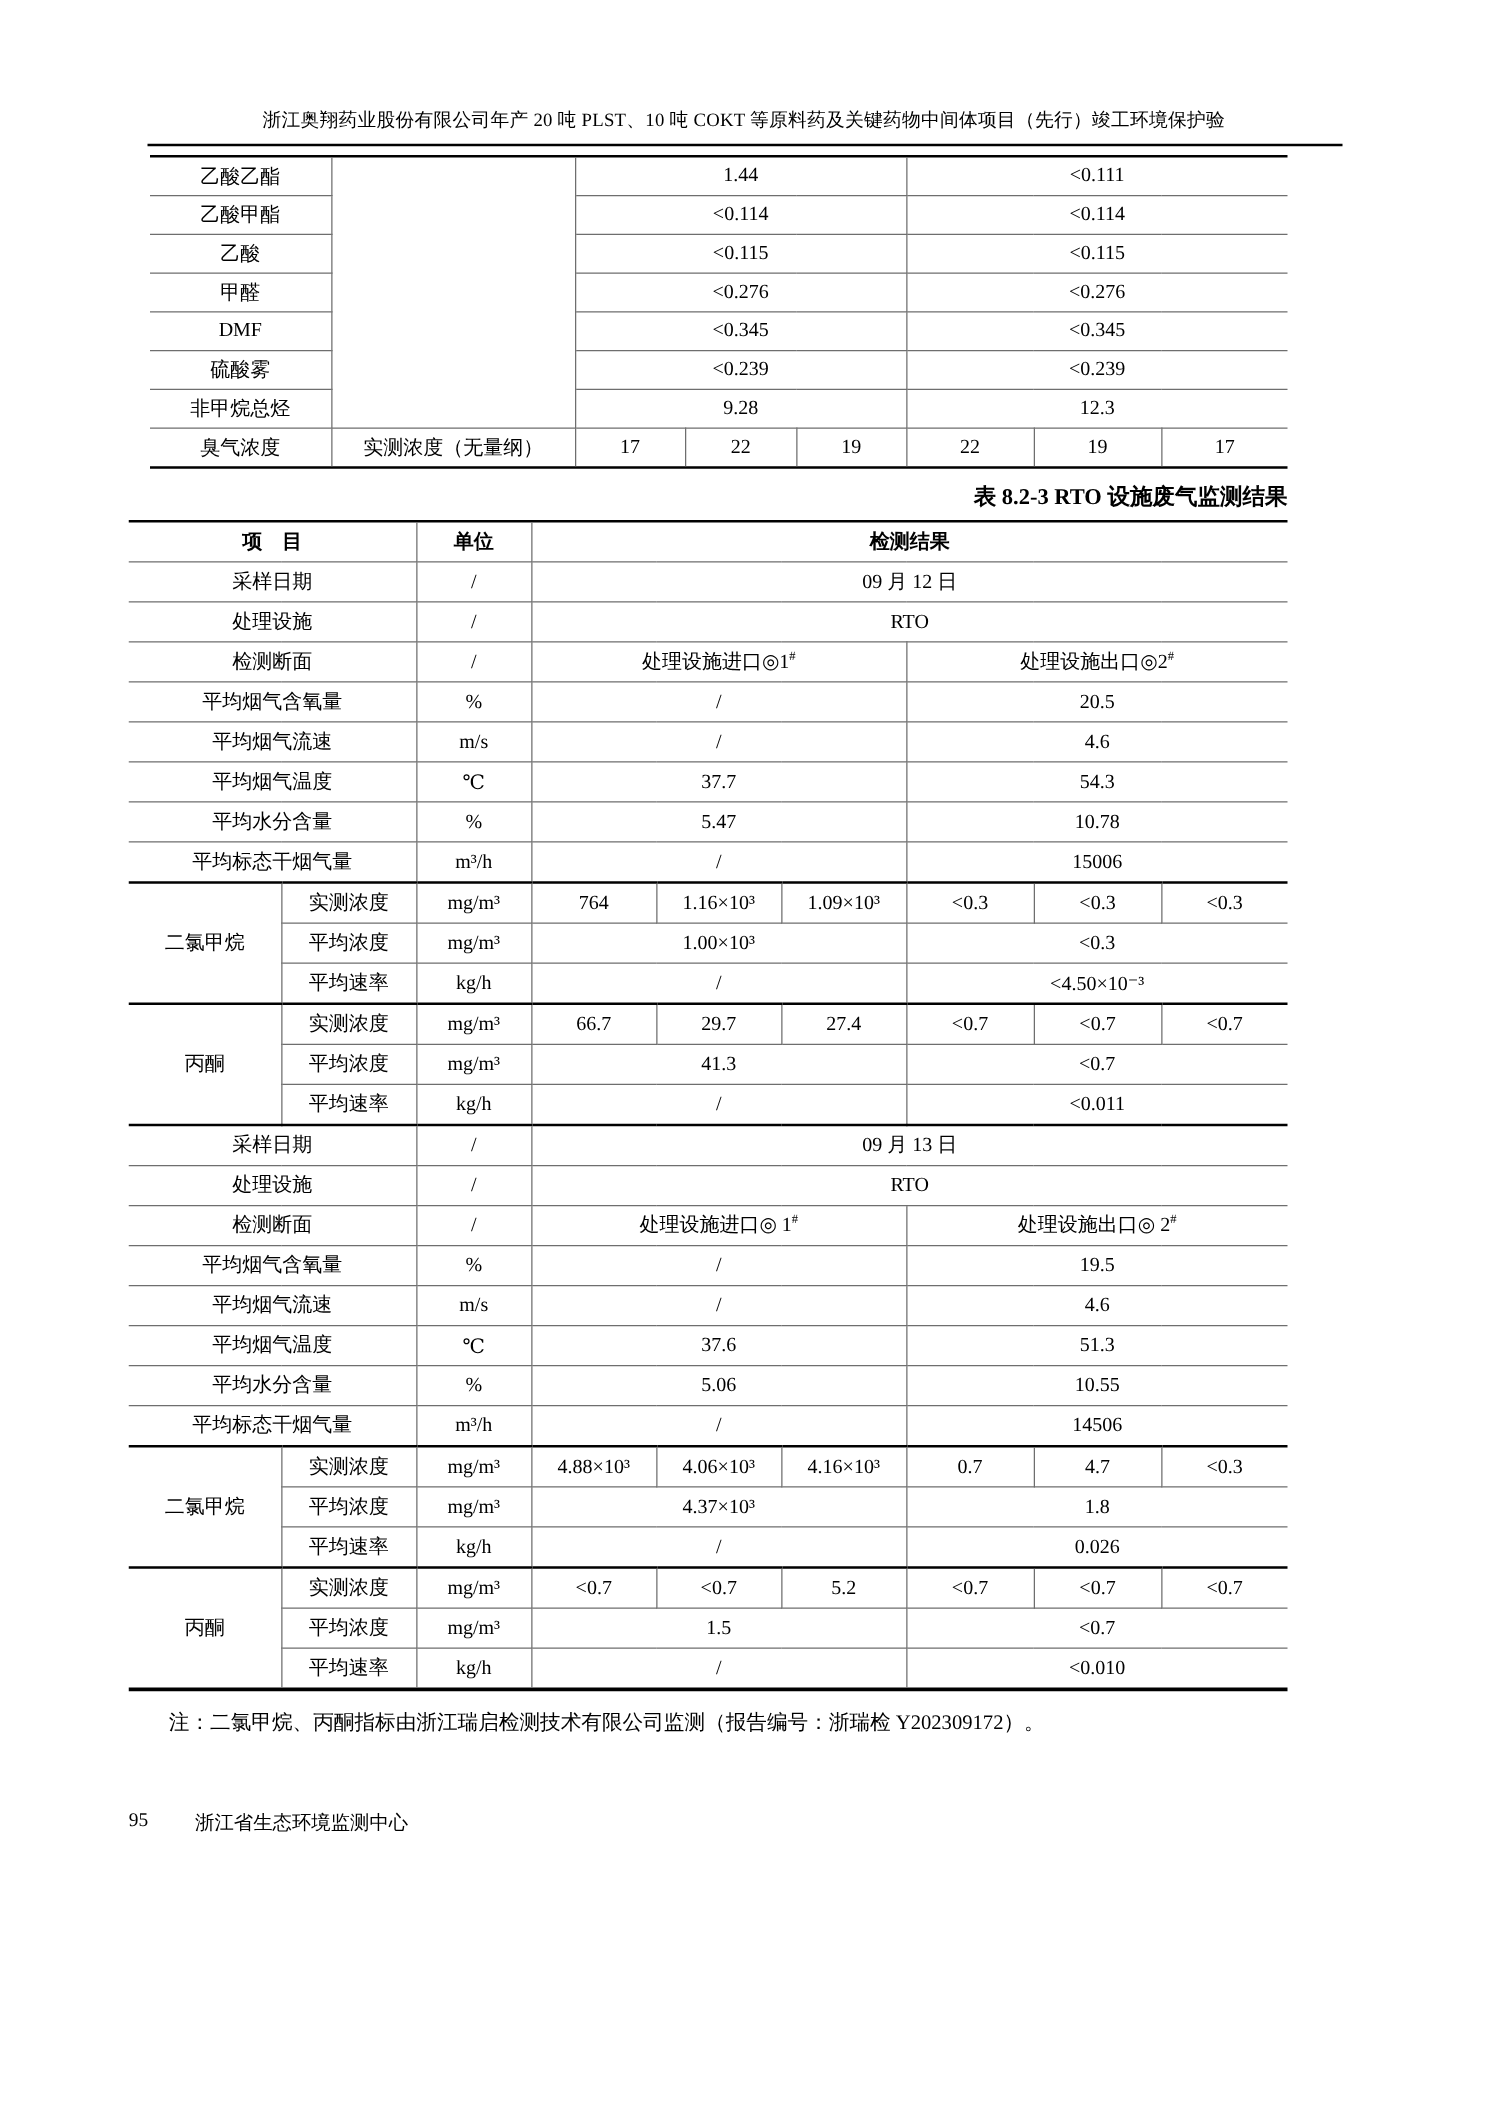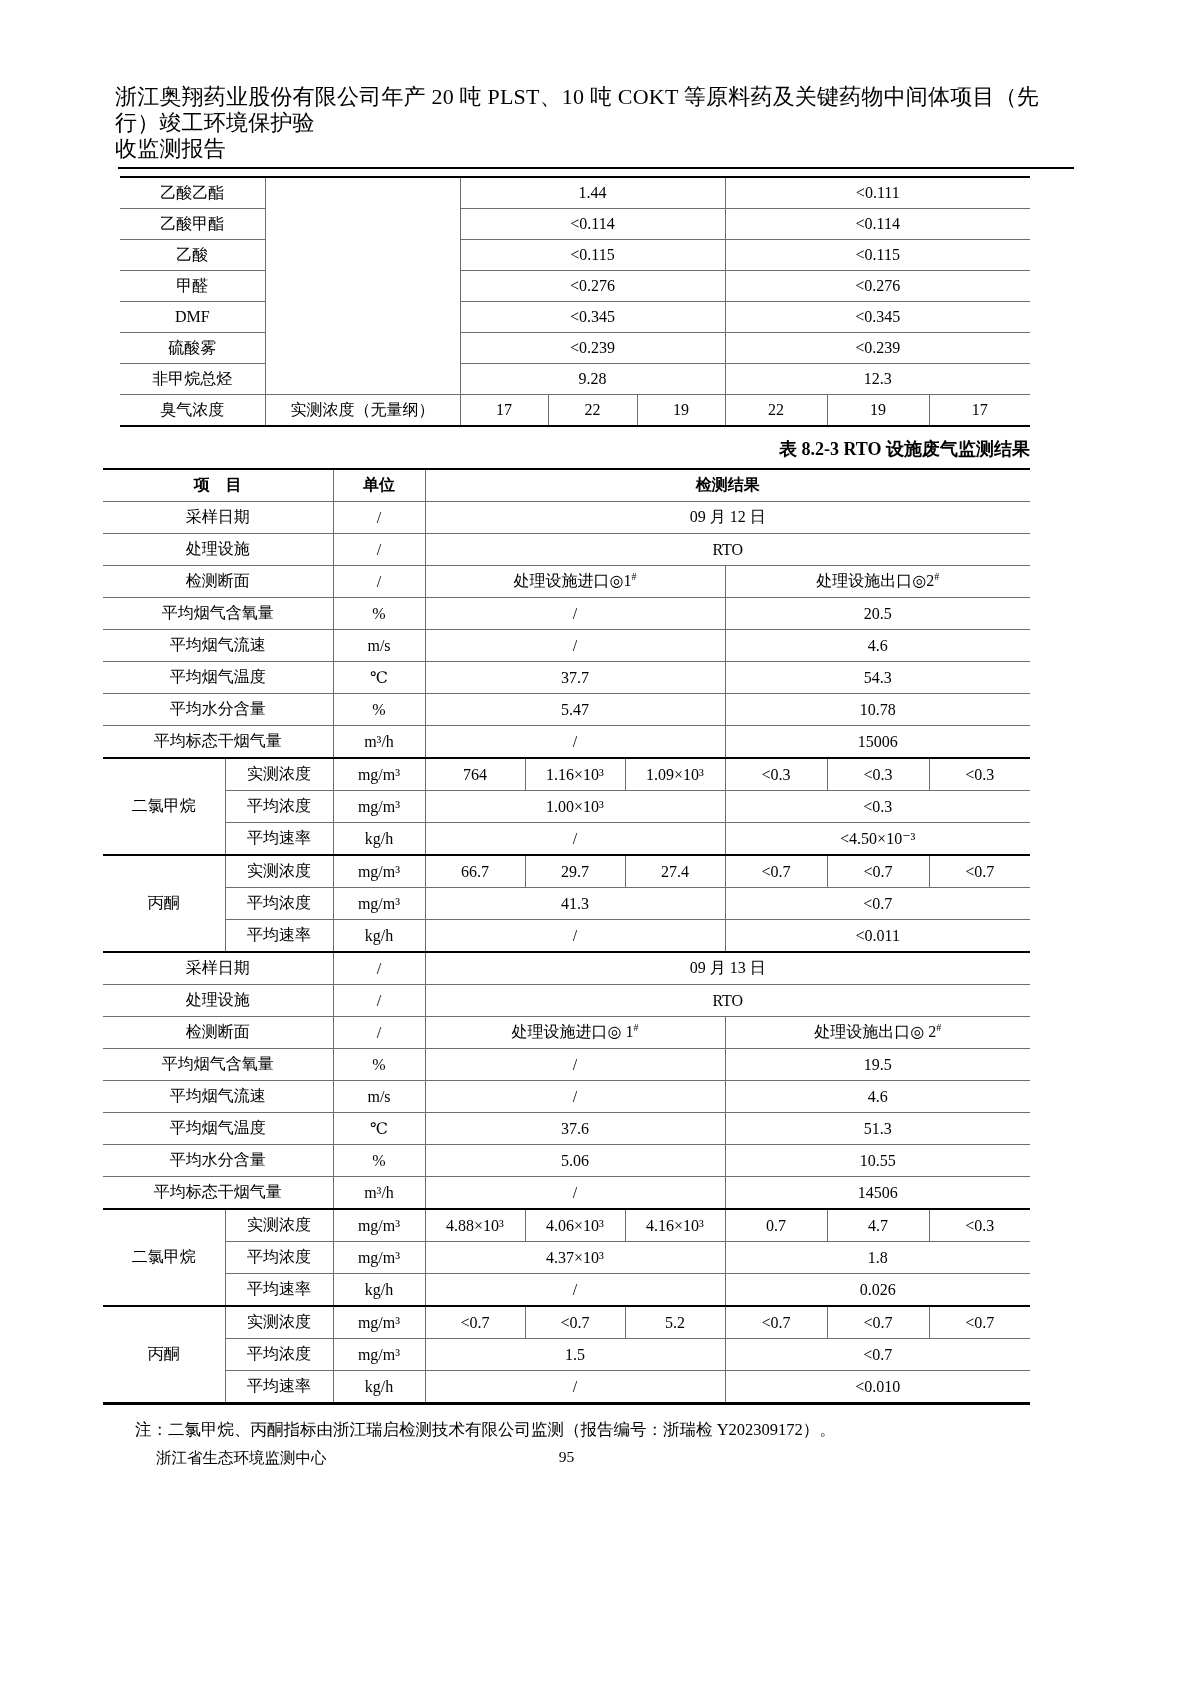--- a/index.html
+++ b/index.html
@@ -2,22 +2,22 @@
 <html><head>
 <meta charset="utf-8">
 <style>
   html,body{margin:0;padding:0;background:#fff;}
   body{
     width:1190px;height:1683px;position:relative;
     font-family:"Liberation Serif","DejaVu Serif",serif;
     color:#000;-webkit-font-smoothing:antialiased;
   }
   .doc-header{
-    margin:84px auto 0 115px;width:960px;
-    font-size:22px;line-height:26px;letter-spacing:.2px;
+    margin:84px auto 0 115px;width:960px;text-align:center;
+    font-size:15px;line-height:26px;letter-spacing:.2px;
   }
   .header-rule{
     margin:5px 0 0 118px;width:956px;height:0;
     border-top:2px solid #000;
   }
   .tbl-wrap{border-top:2.5px solid #000;border-bottom:2.5px solid #000;}
   .tbl-wrap.top{margin:7px 0 0 120px;width:910px;}
   .tbl-wrap.main{margin:4px 0 0 103px;width:927px;border-bottom:3.5px solid #000;}
   table{border-collapse:collapse;table-layout:fixed;border-style:hidden;width:100%;}
   td{
@@ -28,28 +28,27 @@
   tr.sep > td{border-top:2px solid #000;}
   .bold td{font-weight:bold;}
   .tbl-title{
     margin:7px 0 0 103px;width:927px;text-align:right;
     font-size:18px;font-weight:bold;height:30px;line-height:30px;
   }
   sup{font-size:10px;vertical-align:super;line-height:0;}
   .note{margin:14px 0 0 135px;font-size:16.5px;}
   .page-footer{position:absolute;top:1448px;left:0;width:1190px;font-size:15.5px;}
   .footer-org{position:absolute;left:156px;top:0;}
-  .footer-page{position:absolute;left:103px;top:0;width:927px;text-align:center;}
+  .footer-page{position:absolute;left:103px;top:0;width:927px;}
 </style>
 </head>
 <body>
 
 <div class="doc-header">
   <div>浙江奥翔药业股份有限公司年产 20 吨 PLST、10 吨 COKT 等原料药及关键药物中间体项目（先行）竣工环境保护验</div>
-  <div>收监测报告</div>
 </div>
 <div class="header-rule"></div>
 
 <div class="tbl-wrap top">
 <table class="top">
   <colgroup>
         <col style="width:145px">
         <col style="width:195px">
         <col style="width:88px">
         <col style="width:89px">

